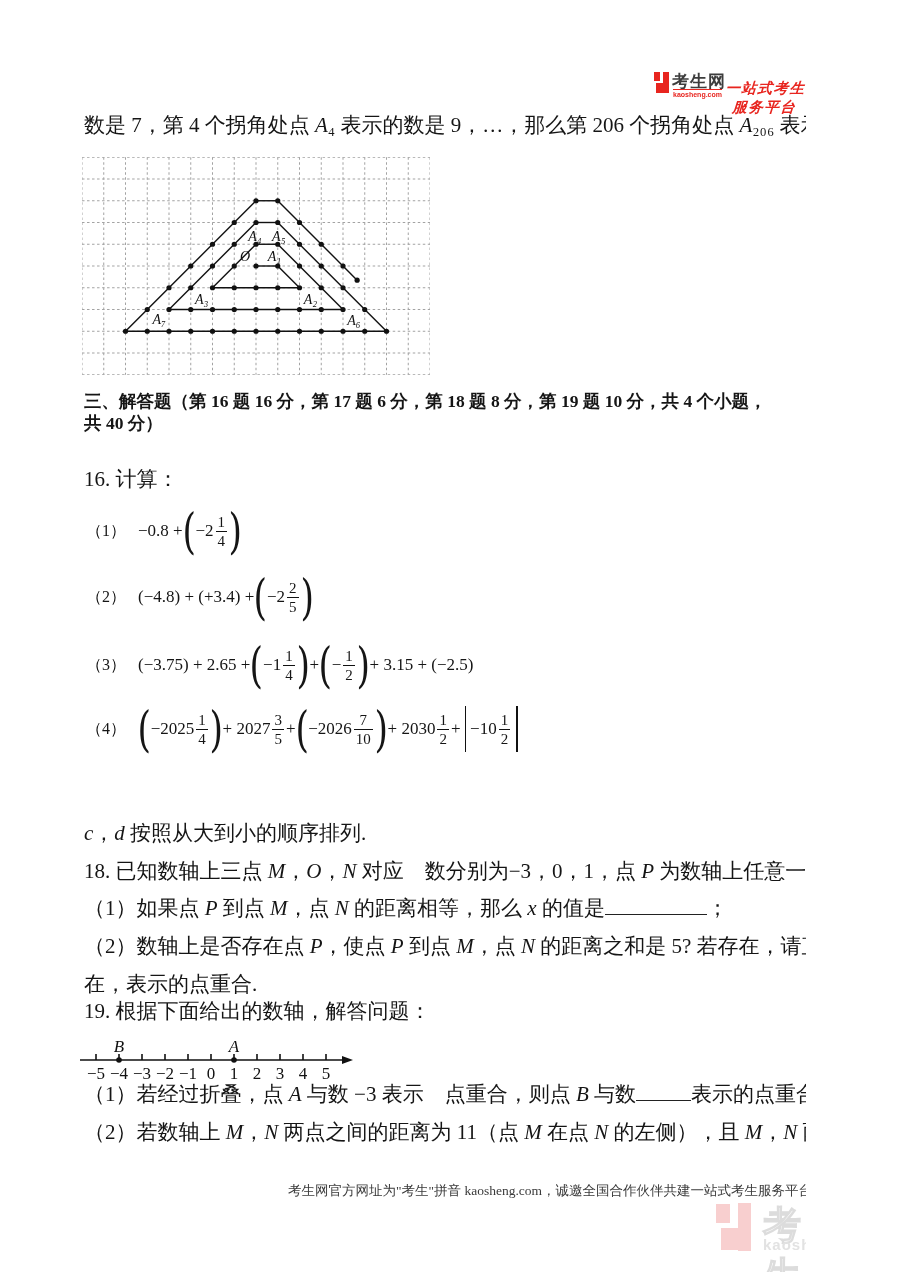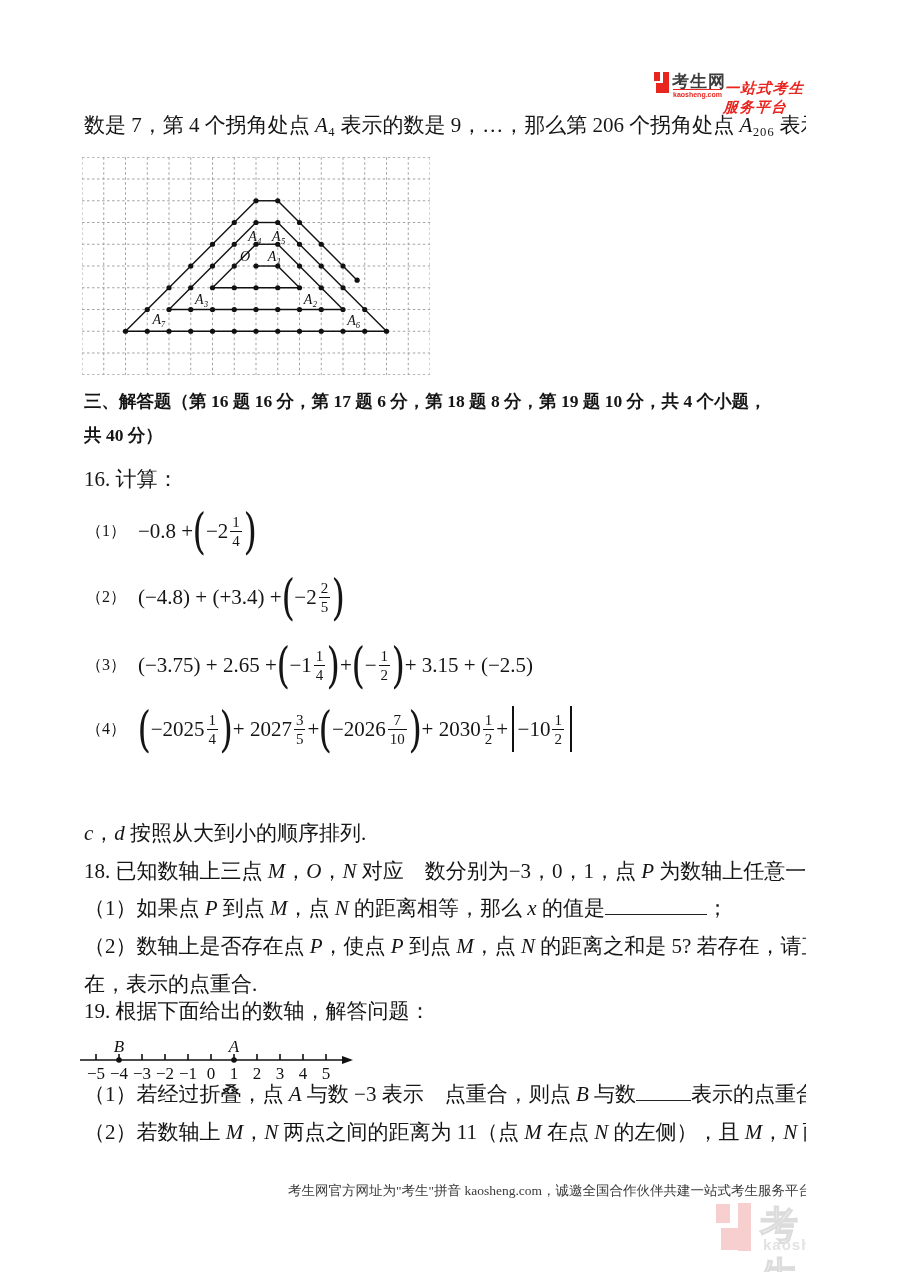--- a/index.html
+++ b/index.html
@@ -1,17 +1,17 @@
 <!DOCTYPE html>
 <html><head>
 <meta charset="utf-8">
 <style>
   html,body{margin:0;padding:0;background:#fff;}
   .page{position:relative;width:806px;height:1272px;background:#ffffff;overflow:hidden;
-        font-family:"Liberation Serif","DejaVu Serif",serif;color:#151515;}
+        font-family:"Liberation Serif","DejaVu Serif",serif;color:#151515;text-align:center;}
   .para{position:absolute;left:84px;font-size:21px;line-height:22px;white-space:nowrap;
         font-family:"Liberation Serif","DejaVu Serif",serif;color:#151515;}
   .para i{font-family:"Liberation Serif","DejaVu Serif",serif;}
   .bold{font-weight:700;font-size:17.5px;}
   .blank{display:inline-block;border-bottom:1.3px solid #222;height:15px;vertical-align:baseline;}
   .w97{width:97px}.w102{width:102px}.w55{width:55px}
   
   .mark{position:absolute;}
   .mark span{position:absolute;display:block;}
   .mark .b1{left:0;top:2%;width:38%;height:40%;}
@@ -20,21 +20,21 @@
   .red .b1,.red .b2,.red .b3{background:#e8251f;}
   .pink .b1,.pink .b2,.pink .b3{background:#f8cfcf;}
   .brand-cn{position:absolute;left:672px;top:70px;font-size:17px;font-weight:700;color:#3d3d3d;letter-spacing:1px;}
   .brand-dom{position:absolute;left:673px;top:89px;font-size:7px;font-weight:700;color:#e8251f;
              font-family:"Liberation Sans",sans-serif;border-top:1px solid #e8251f;padding-top:1px;}
   .slogan{position:absolute;left:724px;top:79px;font-size:14.5px;font-weight:700;font-style:italic;
           color:#e8251f;letter-spacing:1.5px;transform:skewX(-4deg);}
   
   .exprrow{position:absolute;left:86px;height:58px;display:flex;align-items:center;white-space:nowrap;}
   .qno{font-size:16px;margin-right:12px;}
-  .t{font-size:21px;font-family:Liberation Serif, serif;}
+  .t{font-size:17px;font-family:Liberation Serif, serif;}
   .fr{display:inline-flex;flex-direction:column;align-items:center;margin:0 2px;font-size:15px;line-height:1.2;}
   .fd{border-top:1.4px solid #111;padding:0 2px;}
   .fn{padding:0 2px;}
   .bp{font-size:48px;font-weight:300;line-height:1;transform:scaleX(0.72);margin:0 -3px;
       font-family:"DejaVu Serif",serif;}
   .vb{width:1.6px;height:46px;background:#111;margin:0 4px;display:inline-block;}
   
   .gl{stroke:#a3a3a3;stroke-width:1;stroke-dasharray:2.5 2.5;fill:none;}
   .sp{stroke:#111;stroke-width:1.4;}
   svg circle{fill:#111;}
@@ -170,21 +170,21 @@
       <text class="dl" x="192.045" y="103.82">A₁</text>
       <text class="dl" x="227.85" y="146.135">A₂</text>
       <text class="dl" x="119.35" y="146.135">A₃</text>
       <text class="dl" x="172.515" y="83.205">A₄</text>
       <text class="dl" x="196.38500000000002" y="83.205">A₅</text>
       <text class="dl" x="271.25" y="167.83499999999998">A₆</text>
       <text class="dl" x="77.035" y="166.75">A₇</text>
     </svg>
 
   <div class="para bold" style="top:390px;">三、解答题（第 16 题 16 分，第 17 题 6 分，第 18 题 8 分，第 19 题 10 分，共 4 个小题，</div>
-  <div class="para bold" style="top:424px;">共 40 分）</div>
+  <div class="para bold" style="top:412px;">共 40 分）</div>
 
   <div class="para" style="top:468px;">16. 计算：</div>
   <div class="exprrow" style="top:502px;">
       <span class="qno">（1）</span>
       <span class="t">−0.8 + </span>
       <span class="bp">(</span>
       <span class="t">−2</span>
       <span class="fr">
         <span class="fn">1</span>
         <span class="fd">4</span>

